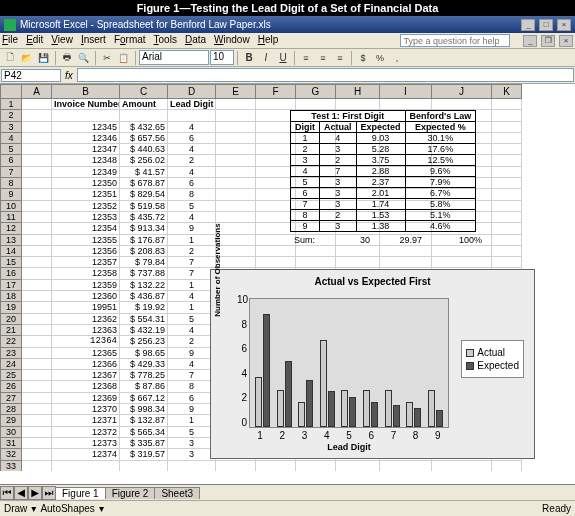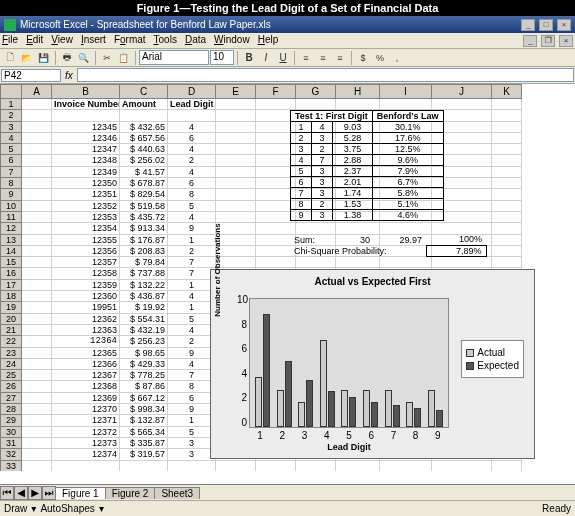--- a/index.html
+++ b/index.html
@@ -84,20 +84,21 @@
   <span><u>F</u>ile</span>
   <span><u>E</u>dit</span>
   <span><u>V</u>iew</span>
   <span><u>I</u>nsert</span>
   <span>F<u>o</u>rmat</span>
   <span><u>T</u>ools</span>
   <span><u>D</u>ata</span>
   <span><u>W</u>indow</span>
   <span><u>H</u>elp</span>
   <span class="sp"></span>
+  <input class="helpbox" placeholder="Type a question for help" style="">
   <span class="winbtns" style="margin-left:4px">
     <span>_</span>
     <span>❐</span>
     <span>×</span>
   </span>
 </div>
 
 <div class="toolbar">
   <span class="tb">🗋</span>
   <span class="tb">📂</span>
@@ -619,20 +620,26 @@
       </div>
     </div>
 
   <div class="t1">
     <table>
       <tbody>
           <tr>
             <th colspan="3">Test 1: First Digit</th>
             <th>Benford's Law</th>
           </tr>
+      <tr class="hdr">
+            <td class="b">Digit</td>
+            <td class="b">Actual</td>
+            <td class="b">Expected</td>
+            <td class="b">Expected %</td>
+          </tr>
       </tbody>
         <tbody id="ttrows">
           <tr>
             <td>1</td>
             <td>4</td>
             <td>9.03</td>
             <td>30.1%</td>
           </tr>
           <tr>
             <td>2</td>
@@ -686,24 +693,20 @@
     </table>
   </div>
   <div class="sumrow">
     <table>
       <tbody>
           <tr>
             <td class="b" style="width:40px">Sum:</td>
             <td style="width:44px;text-align:right">30</td>
             <td style="width:52px;text-align:right">29.97</td>
             <td style="width:60px;text-align:right">100%</td>
-          </tr>
-      <tr>
-            <td class="b" colspan="3">Chi-Square Probability:</td>
-            <td style="border:1px solid #000;text-align:right">7.89%</td>
           </tr>
     </tbody>
       </table>
   </div>
 
   <div class="chart">
     <div class="chart-title">Actual vs Expected First</div>
     <div class="ylab">Number of Observations</div>
     <div class="yticks" id="yticks">
         <span>10</span>

